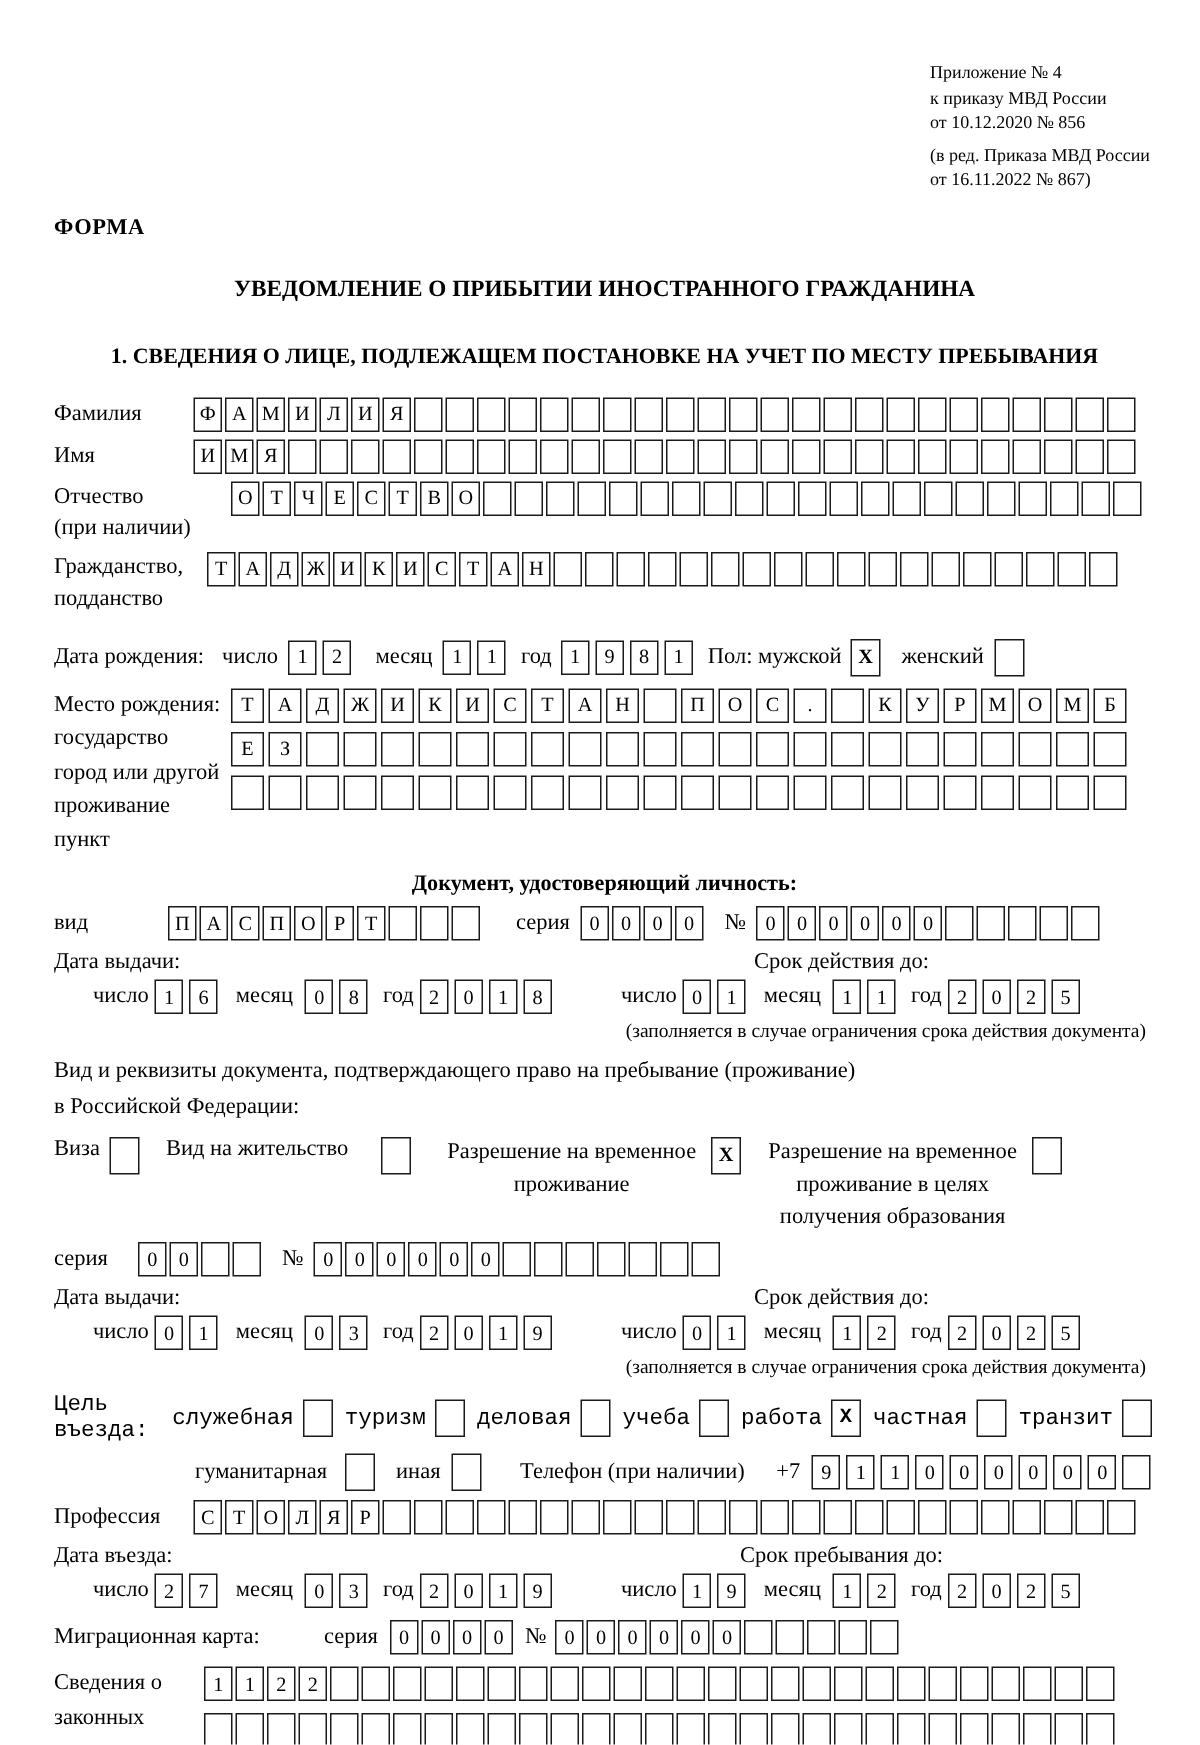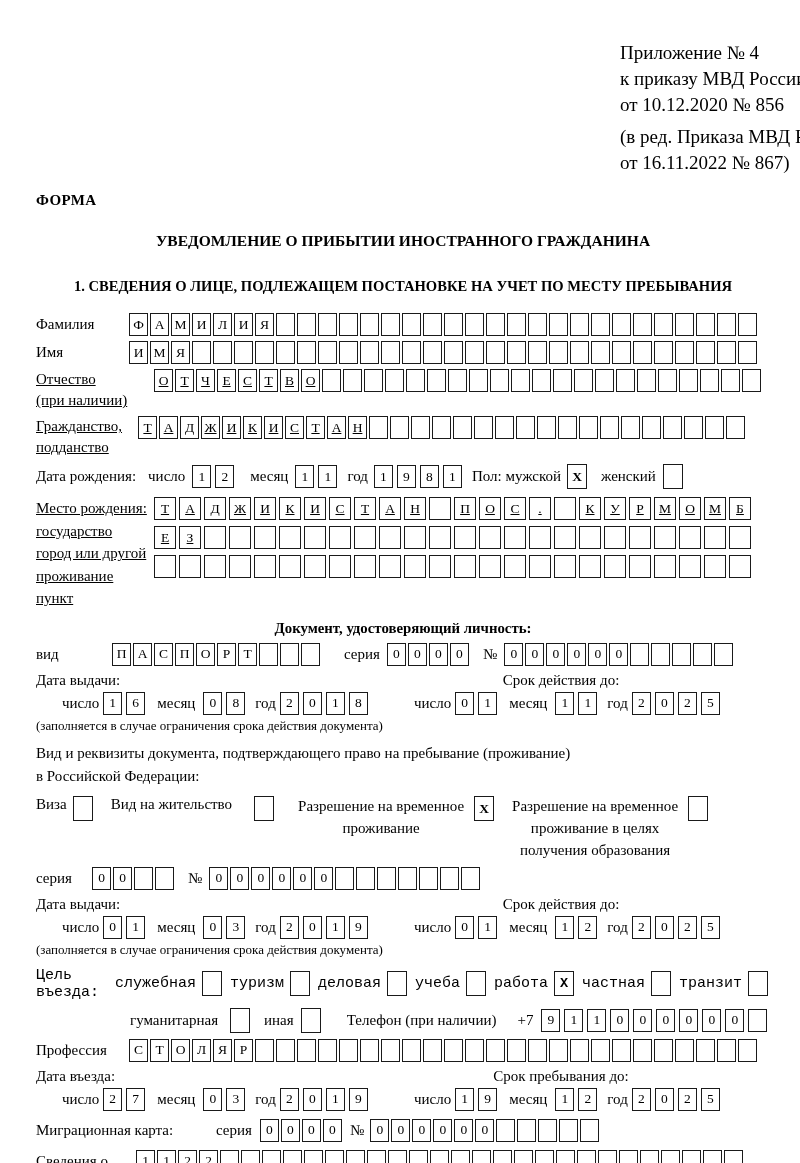--- a/index.html
+++ b/index.html
@@ -4,31 +4,31 @@
 <style>
   * { box-sizing: border-box; }
   html,body { margin:0; padding:0; }
   body {
     width:800px; height:1163px; overflow:hidden; background:#ffffff; color:#000;
     font-family:"Liberation Serif","DejaVu Serif",serif; font-size:15px;
   }
   .page { padding:40px 30px 10px 36px; }
 
   
-  .hdr { margin-left:584px; font-size:19px; line-height:1.38; white-space:nowrap; }
+  .hdr { margin-left:584px; font-size:12px; line-height:1.38; white-space:nowrap; }
   .hdr .rev { margin-top:5px; }
   .forma { font-weight:bold; font-size:15px; letter-spacing:.4px; margin:16px 4px 20px 0; }
 
   .title { text-align:center; font-weight:bold; font-size:15.5px; line-height:1.5; margin-bottom:26px; }
   .blank { display:inline-block; width:56px; border-bottom:2px solid #3a3a3a; height:13px; margin-left:14px; }
   .sec { text-align:center; font-weight:bold; font-size:14.6px; margin-bottom:18px; }
 
   
   .row { display:flex; align-items:center; margin:5px 0; }
-  .row.top { align-items:flex-start;text-decoration:underline; }
+  .row.top { align-items:flex-start; }
   .lbl { flex:none; line-height:1.4; }
   .w93 { width:93px; } .w118 { width:118px; } .w102 { width:102px; }
   .cells { display:flex; flex:none; }
   .cell {
     flex:none; width:19px; height:23px; border:1.5px solid #1a1a1a; margin-right:2px;
     display:flex; align-items:center; justify-content:center;
     font-size:13.5px; background:#fff;
   }
   .cells-wide .cell { width:22px; margin-right:3px; }
   .cb .cell { width:20px; height:25px; font-weight:bold; }
@@ -39,21 +39,21 @@
 
   .center-bold { text-align:center; font-weight:bold; font-size:14.8px; margin:10px 0 6px; }
 
   
   .datehead { display:flex; margin-top:6px; }
   .datehead .h1 { width:360px; text-align:left; }
   .datehead .h2 { width:330px; text-align:center; }
   .daterow { display:flex; align-items:center; margin:3px 0; }
   .dcol1 { display:flex; align-items:center; width:378px; padding-left:26px; }
   .dcol2 { display:flex; align-items:center; }
-  .note { text-align:left; font-size:13px; margin:1px 6px 8px 0; }
+  .note { text-align:right; font-size:13px; margin:1px 6px 8px 0; }
 
   .plain { margin:6px 0 2px; line-height:1.55; }
 
   .checkline { display:flex; align-items:flex-start; margin:8px 0 4px; }
   .multi { text-align:center; line-height:1.45; flex:none; }
   .gap6 { width:6px; flex:none; } .gap10 { width:10px; flex:none; }
   .gap16 { width:16px; flex:none; } .gap22 { width:22px; flex:none; }
 
   .purpose { display:flex; align-items:center; margin:9px 0 4px;font-family:Liberation Mono, monospace; }
   .purpose2 { display:flex; align-items:center; margin:7px 0 6px; padding-left:94px; }
@@ -224,21 +224,21 @@
         <span class="cell"></span>
         <span class="cell"></span>
         <span class="cell"></span>
         <span class="cell"></span>
         <span class="cell"></span>
         <span class="cell"></span>
         <span class="cell"></span>
       </span>
   </div>
 
-  <div class="row" style="margin-top:6px;align-items:center;">
+  <div class="row" style="margin-top:16px;align-items:center;">
     <span class="lbl">Дата рождения:</span>
     <span class="sub">число</span>
     <span class="cells dg">
         <span class="cell">1</span>
         <span class="cell">2</span>
       </span>
     <span class="sub">месяц</span>
     <span class="cells dg">
         <span class="cell">1</span>
         <span class="cell">1</span>

